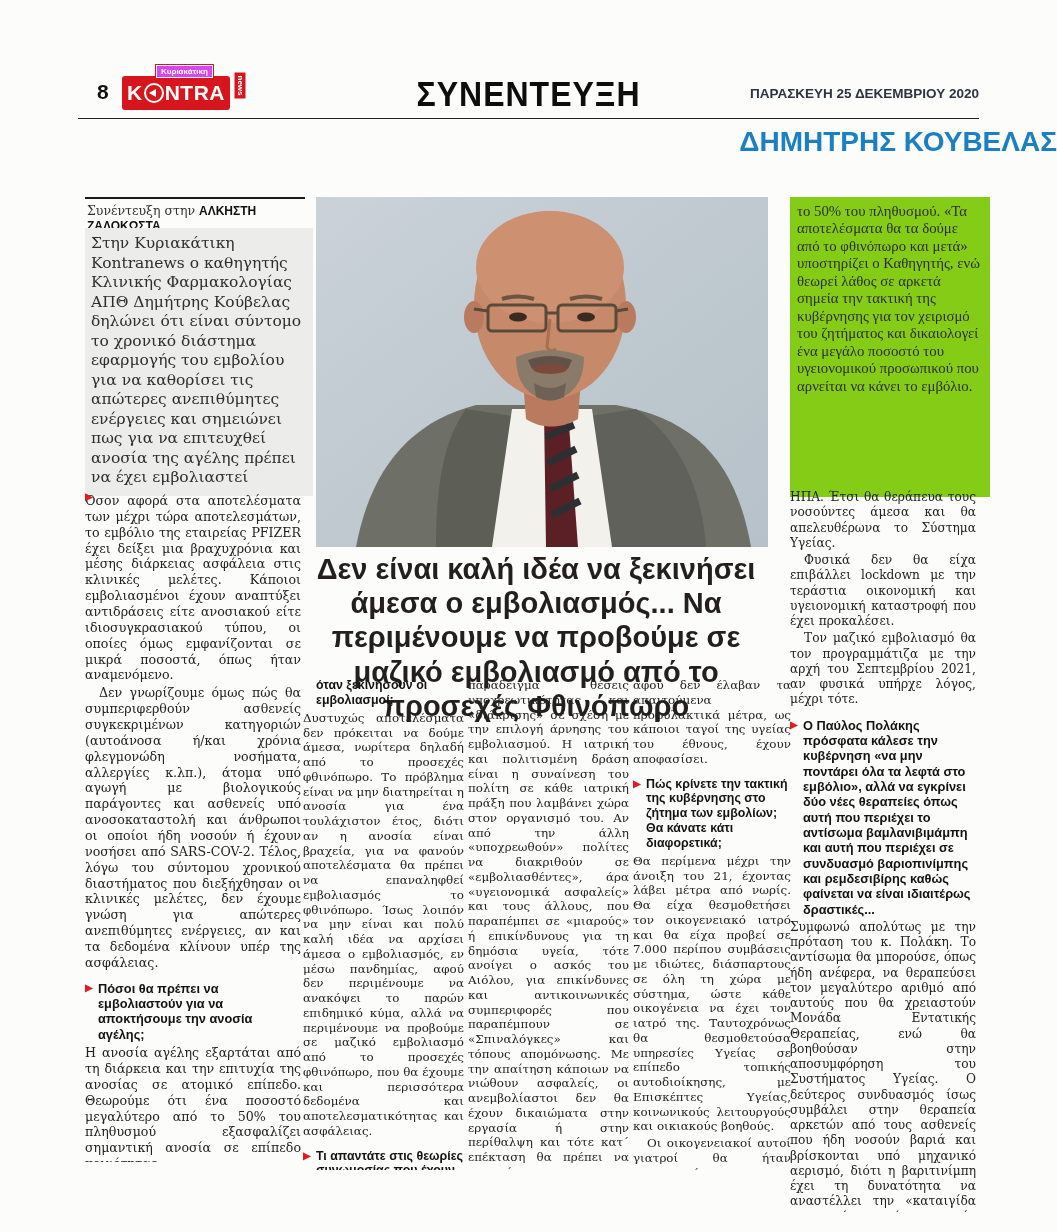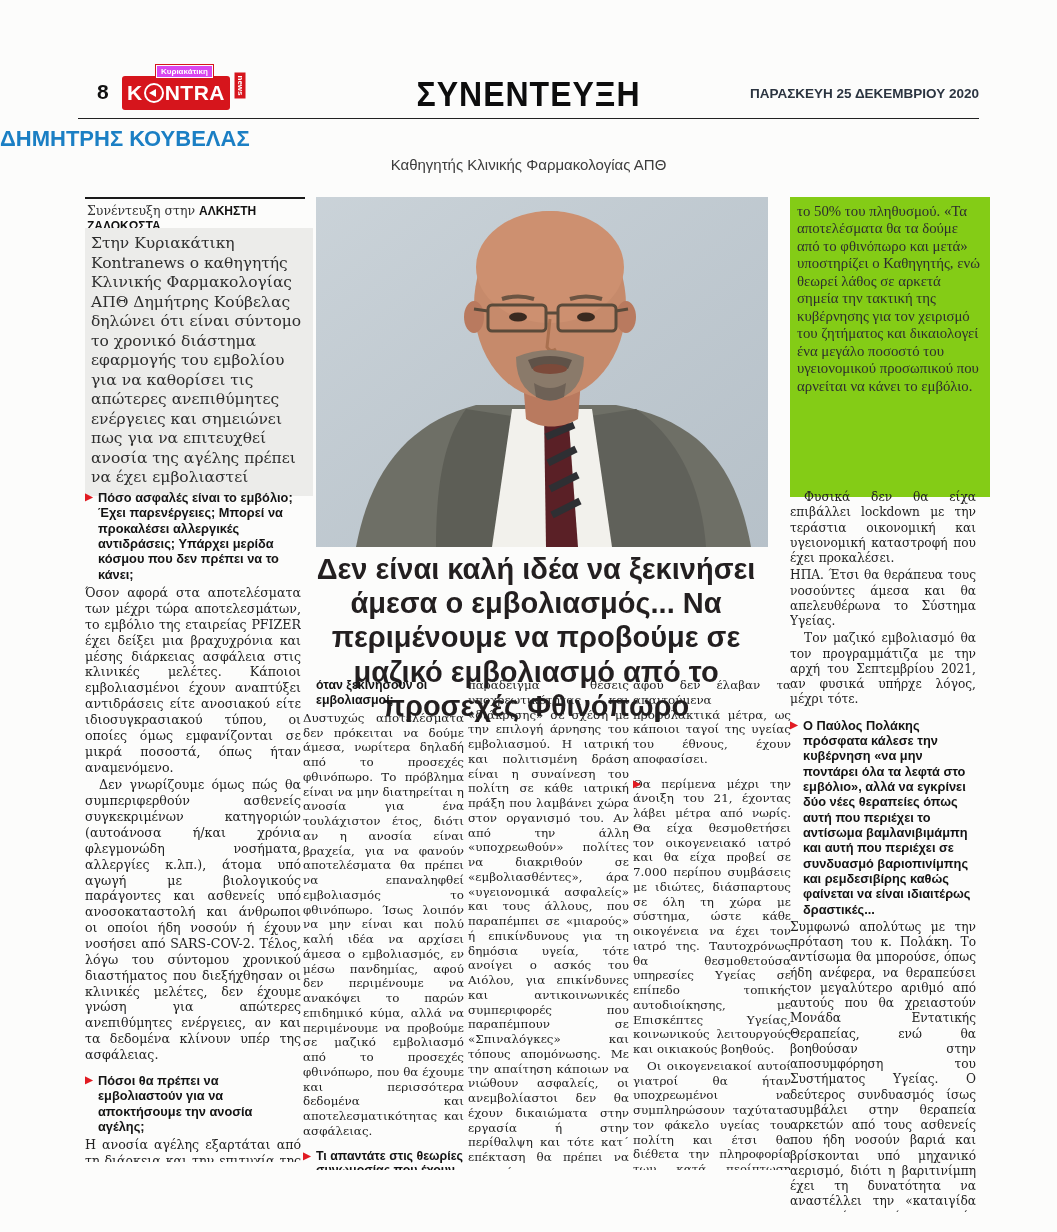--- a/index.html
+++ b/index.html
@@ -24,22 +24,22 @@
   .logo-news{position:absolute;right:-9px;top:6px;background:#d6151c;color:#fff;
              font-family:"Liberation Sans",sans-serif;font-size:8px;font-weight:bold;
              transform:rotate(90deg);padding:1px 3px;}
   .section-title{position:absolute;left:0;right:0;top:76px;text-align:center;
              font-family:"Liberation Sans",sans-serif;font-weight:bold;font-size:32px;
              letter-spacing:1px;color:#0d0d0d;transform:scaleY(1.1);}
   .date{position:absolute;right:78px;top:86px;font-family:"Liberation Sans",sans-serif;
         font-weight:bold;font-size:13.5px;color:#2b3440;text-align:right;}
   .header-rule{position:absolute;left:78px;right:78px;top:118px;border-top:1.5px solid #222;}
   
-  .name{position:absolute;left:0;right:0;top:126px;text-align:left;
-        font-family:"Liberation Sans",sans-serif;font-weight:bold;font-size:22px;color:#1b7fc4;}
+  .name{position:absolute;left:0;right:0;top:126px;text-align:right;
+        font-family:"Liberation Sans",sans-serif;font-weight:bold;font-size:28px;color:#1b7fc4;}
   .subtitle{position:absolute;left:0;right:0;top:156px;text-align:center;
         font-family:"Liberation Sans",sans-serif;font-size:15px;color:#3c3c3c;}
   
   .byline{position:absolute;left:85px;top:197px;width:216px;border-top:2px solid #1a1a1a;
         border-bottom:1px solid #0f172a;padding:4px 2px 5px 2px;font-size:12.5px;color:#333;}
   .byline b{font-family:"Liberation Sans",sans-serif;font-size:12px;color:#111;}
   .intro-left{position:absolute;left:85px;top:228px;width:216px;height:256px;background:#ececea;
         padding:6px 6px;font-size:15.5px;line-height:1.26;color:#2e2e2e;overflow:hidden;}
   .intro-right{position:absolute;left:790px;top:197px;width:186px;height:288px;background:#84cc16;
         padding:6px 7px;font-size:14.8px;line-height:1.18;color:#2e2e2e;overflow:hidden;font-family:Liberation Serif, serif;}
@@ -81,21 +81,20 @@
         <span>NTRA</span>
       </div>
     <div class="logo-top">Κυριακάτικη</div>
     <div class="logo-news">news</div>
   </div>
   <div class="section-title">ΣΥΝΕΝΤΕΥΞΗ</div>
   <div class="date">ΠΑΡΑΣΚΕΥΗ 25 ΔΕΚΕΜΒΡΙΟΥ 2020</div>
   <div class="header-rule"></div>
 
   <div class="name">ΔΗΜΗΤΡΗΣ ΚΟΥΒΕΛΑΣ</div>
-  <div class="subtitle">Καθηγητής Κλινικής Φαρμακολογίας ΑΠΘ</div>
 
   <div class="byline">
     <span>Συνέντευξη στην </span><b>ΑΛΚΗΣΤΗ ΖΑΛΟΚΩΣΤΑ</b>
   </div>
 
   <div class="intro-left">Στην Κυριακάτικη Kontranews ο καθηγητής Κλινικής Φαρμακολογίας ΑΠΘ Δημήτρης Κούβελας δηλώνει ότι είναι σύντομο το χρονικό διάστημα εφαρμογής του εμβολίου για να καθορίσει τις απώτερες ανεπιθύμητες ενέργειες και σημειώνει πως για να επιτευχθεί ανοσία της αγέλης πρέπει να έχει εμβολιαστεί</div>
   <div class="intro-right">το 50% του πληθυσμού. «Τα αποτελέσματα θα τα δούμε από το φθινόπωρο και μετά» υποστηρίζει ο Καθηγητής, ενώ θεωρεί λάθος σε αρκετά σημεία την τακτική της κυβέρνησης για τον χειρισμό του ζητήματος και δικαιολογεί ένα μεγάλο ποσοστό του υγειονομικού προσωπικού που αρνείται να κάνει το εμβόλιο.</div>
 
   <div class="photo">
     <svg width="452" height="350" viewBox="0 0 452 350" xmlns="http://www.w3.org/2000/svg">
@@ -141,48 +140,48 @@
       <path d="M200,160 Q234,146 268,160 Q268,198 234,204 Q200,198 200,160 Z" fill="#8a7a6a"></path>
       <path d="M212,163 Q234,155 256,163 L252,172 Q234,166 216,172 Z" fill="#5f5248"></path>
       <ellipse cx="234" cy="172" rx="17" ry="5" fill="#7c4a3a"></ellipse>
       <path d="M218,186 Q234,196 250,186 L248,200 Q234,207 220,200 Z" fill="#6e6156"></path>
     </svg>
   </div>
 
   <div class="headline">Δεν είναι καλή ιδέα να ξεκινήσει άμεσα ο εμβολιασμός... Να περιμένουμε να προβούμε σε μαζικό εμβολιασμό από το προσεχές Φθινόπωρο</div>
 
   <div class="col col1">
-    <div class="q"><span class="bullet">▶</span><span>Πόσο ασφαλές είναι το εμβόλιο; Έχει παρενέργειες; Μπορεί να προκαλέσει αλλεργικές αντιδράσεις; Υπάρχει μερίδα κόσμου που δεν πρέπει να το κάνει;</span></div>
+    <div class="q"><span class="bullet">▶</span></div>
     <p class="a">Όσον αφορά στα αποτελέσματα των μέχρι τώρα αποτελεσμάτων, το εμβόλιο της εταιρείας PFIZER έχει δείξει μια βραχυχρόνια και μέσης διάρκειας ασφάλεια στις κλινικές μελέτες. Κάποιοι εμβολιασμένοι έχουν αναπτύξει αντιδράσεις είτε ανοσιακού είτε ιδιοσυγκρασιακού τύπου, οι οποίες όμως εμφανίζονται σε μικρά ποσοστά, όπως ήταν αναμενόμενο.</p>
     <p class="a ind">Δεν γνωρίζουμε όμως πώς θα συμπεριφερθούν ασθενείς συγκεκριμένων κατηγοριών (αυτοάνοσα ή/και χρόνια φλεγμονώδη νοσήματα, αλλεργίες κ.λπ.), άτομα υπό αγωγή με βιολογικούς παράγοντες και ασθενείς υπό ανοσοκαταστολή και άνθρωποι οι οποίοι ήδη νοσούν ή έχουν νοσήσει από SARS-COV-2. Τέλος, λόγω του σύντομου χρονικού διαστήματος που διεξήχθησαν οι κλινικές μελέτες, δεν έχουμε γνώση για απώτερες ανεπιθύμητες ενέργειες, αν και τα δεδομένα κλίνουν υπέρ της ασφάλειας.</p>
     <div class="q"><span class="bullet">▶</span><span>Πόσοι θα πρέπει να εμβολιαστούν για να αποκτήσουμε την ανοσία αγέλης;</span></div>
     <p class="a">Η ανοσία αγέλης εξαρτάται από τη διάρκεια και την επιτυχία της ανοσίας σε ατομικό επίπεδο. Θεωρούμε ότι ένα ποσοστό μεγαλύτερο από το 50% του πληθυσμού εξασφαλίζει σημαντική ανοσία σε επίπεδο κοινότητας.</p>
 
   </div>
 
   <div class="col col2">
     <div class="q"><span>όταν ξεκινήσουν οι εμβολιασμοί;</span></div>
     <p class="a">Δυστυχώς αποτελέσματα δεν πρόκειται να δούμε άμεσα, νωρίτερα δηλαδή από το προσεχές φθινόπωρο. Το πρόβλημα είναι να μην διατηρείται η ανοσία για ένα τουλάχιστον έτος, διότι αν η ανοσία είναι βραχεία, για να φανούν αποτελέσματα θα πρέπει να επαναληφθεί εμβολιασμός το φθινόπωρο. Ίσως λοιπόν να μην είναι και πολύ καλή ιδέα να αρχίσει άμεσα ο εμβολιασμός, εν μέσω πανδημίας, αφού δεν περιμένουμε να ανακόψει το παρών επιδημικό κύμα, αλλά να περιμένουμε να προβούμε σε μαζικό εμβολιασμό από το προσεχές φθινόπωρο, που θα έχουμε και περισσότερα δεδομένα και αποτελεσματικότητας και ασφάλειας.</p>
     <div class="q"><span class="bullet">▶</span><span>Τι απαντάτε στις θεωρίες συνωμοσίας που έχουν αναπτυχθεί στη χώρα για τον εμβολιασμό περί μετάλλαξης κ.τ.λπ.;</span></div>
 
   </div>
 
   <div class="col col3">
     <p class="a">παράδειγμα θέσεις υποχρεωτικότητας και «διάκρισης» σε σχέση με την επιλογή άρνησης του εμβολιασμού. Η ιατρική και πολιτισμένη δράση είναι η συναίνεση του πολίτη σε κάθε ιατρική πράξη που λαμβάνει χώρα στον οργανισμό του. Αν από την άλλη «υποχρεωθούν» πολίτες να διακριθούν σε «εμβολιασθέντες», άρα «υγειονομικά ασφαλείς» και τους άλλους, που παραπέμπει σε «μιαρούς» ή επικίνδυνους για τη δημόσια υγεία, τότε ανοίγει ο ασκός του Αιόλου, για επικίνδυνες και αντικοινωνικές συμπεριφορές που παραπέμπουν σε «Σπιναλόγκες» και τόπους απομόνωσης. Με την απαίτηση κάποιων να νιώθουν ασφαλείς, οι ανεμβολίαστοι δεν θα έχουν δικαιώματα στην εργασία ή στην περίθαλψη και τότε κατ΄ επέκταση θα πρέπει να «μαρκάρονται», με ξεχωριστό τρόπο οι ασθενείς με κάθε λοίμωξη (HIV, ηπατίτιδα, φυματίωση, αφροδίσια κ.λπ.), για να μην παραπλανηθεί κάποιος και τον μολύνουν και ίσως κάποιοι θα φλερτάρουν με την ιδέα του «μαρκαρίσματος» όλων των «επικίνδυνων» για την κοινωνία ατόμων, όπως των ομοφυλόφιλων, των Ρομά, των σχιζοφρενών, των εξαρτημένων κ.λπ. Φυσικά θα πρέπει με αυτήν τη «λογική» να μην νοσηλεύονται καπνιστές και φορείς του HIV ή της ηπατίτιδας</p>
   </div>
 
   <div class="col col4">
     <p class="a">αφού δεν έλαβαν τα απαιτούμενα προφυλακτικά μέτρα, ως κάποιοι ταγοί της υγείας του έθνους, έχουν αποφασίσει.</p>
-    <div class="q"><span class="bullet">▶</span></div>
+    <div class="q"><span class="bullet">▶</span><span>Πώς κρίνετε την τακτική της κυβέρνησης στο ζήτημα των εμβολίων; Θα κάνατε κάτι διαφορετικά;</span></div>
     <p class="a">Θα περίμενα μέχρι την άνοιξη του 21, έχοντας λάβει μέτρα από νωρίς. Θα είχα θεσμοθετήσει τον οικογενειακό ιατρό και θα είχα προβεί σε 7.000 περίπου συμβάσεις με ιδιώτες, διάσπαρτους σε όλη τη χώρα με σύστημα, ώστε κάθε οικογένεια να έχει τον ιατρό της. Ταυτοχρόνως θα θεσμοθετούσα υπηρεσίες Υγείας σε επίπεδο τοπικής αυτοδιοίκησης, με Επισκέπτες Υγείας, κοινωνικούς λειτουργούς και οικιακούς βοηθούς.</p>
     <p class="a ind">Οι οικογενειακοί αυτοί γιατροί θα ήταν υποχρεωμένοι να συμπληρώσουν ταχύτατα τον φάκελο υγείας του πολίτη και έτσι θα διέθετα την πληροφορία των κατά περίπτωση ευπαθών ομάδων για να τους προστατεύουμε. Θα επαναλειτουργούσα τα ειδικά νοσοκομεία λοιμωδών νοσημάτων για να μην επιβαρυνθούν τα γενικά νοσοκομεία με νοσούντες από COVID, ενώ θα φρόντιζα άμεσα για την προμήθεια των θεραπευτικών αντισωμάτων που ήδη έχουν άδεια κυκλοφορίας στις</p>
   </div>
 
   <div class="col col5">
+    <p class="a">ΗΠΑ. Έτσι θα θεράπευα τους νοσούντες άμεσα και θα απελευθέρωνα το Σύστημα Υγείας.</p>
     <p class="a ind">Φυσικά δεν θα είχα επιβάλλει lockdown με την τεράστια οικονομική και υγειονομική καταστροφή που έχει προκαλέσει.</p>
-    <p class="a">ΗΠΑ. Έτσι θα θεράπευα τους νοσούντες άμεσα και θα απελευθέρωνα το Σύστημα Υγείας.</p>
     <p class="a ind">Τον μαζικό εμβολιασμό θα τον προγραμμάτιζα με την αρχή του Σεπτεμβρίου 2021, αν φυσικά υπήρχε λόγος, μέχρι τότε.</p>
     <div class="q"><span class="bullet">▶</span><span>Ο Παύλος Πολάκης πρόσφατα κάλεσε την κυβέρνηση «να μην ποντάρει όλα τα λεφτά στο εμβόλιο», αλλά να εγκρίνει δύο νέες θεραπείες όπως αυτή που περιέχει το αντίσωμα βαμλανιβιμάμπη και αυτή που περιέχει σε συνδυασμό βαριοπινίμπης και ρεμδεσιβίρης καθώς φαίνεται να είναι ιδιαιτέρως δραστικές...</span></div>
     <p class="a">Συμφωνώ απολύτως με την πρόταση του κ. Πολάκη. Το αντίσωμα θα μπορούσε, όπως ήδη ανέφερα, να θεραπεύσει τον μεγαλύτερο αριθμό από αυτούς που θα χρειαστούν Μονάδα Εντατικής Θεραπείας, ενώ θα βοηθούσαν στην αποσυμφόρηση του Συστήματος Υγείας. Ο δεύτερος συνδυασμός ίσως συμβάλει στην θεραπεία αρκετών από τους ασθενείς που ήδη νοσούν βαριά και βρίσκονται υπό μηχανικό αερισμό, διότι η βαριτινίμπη έχει τη δυνατότητα να αναστέλλει την «καταιγίδα κυτοκινών», από την οποία συνήθως καταλήγουν οι νοσούντες.</p>
 
   </div>
 
 </div>
 
 </body></html>

